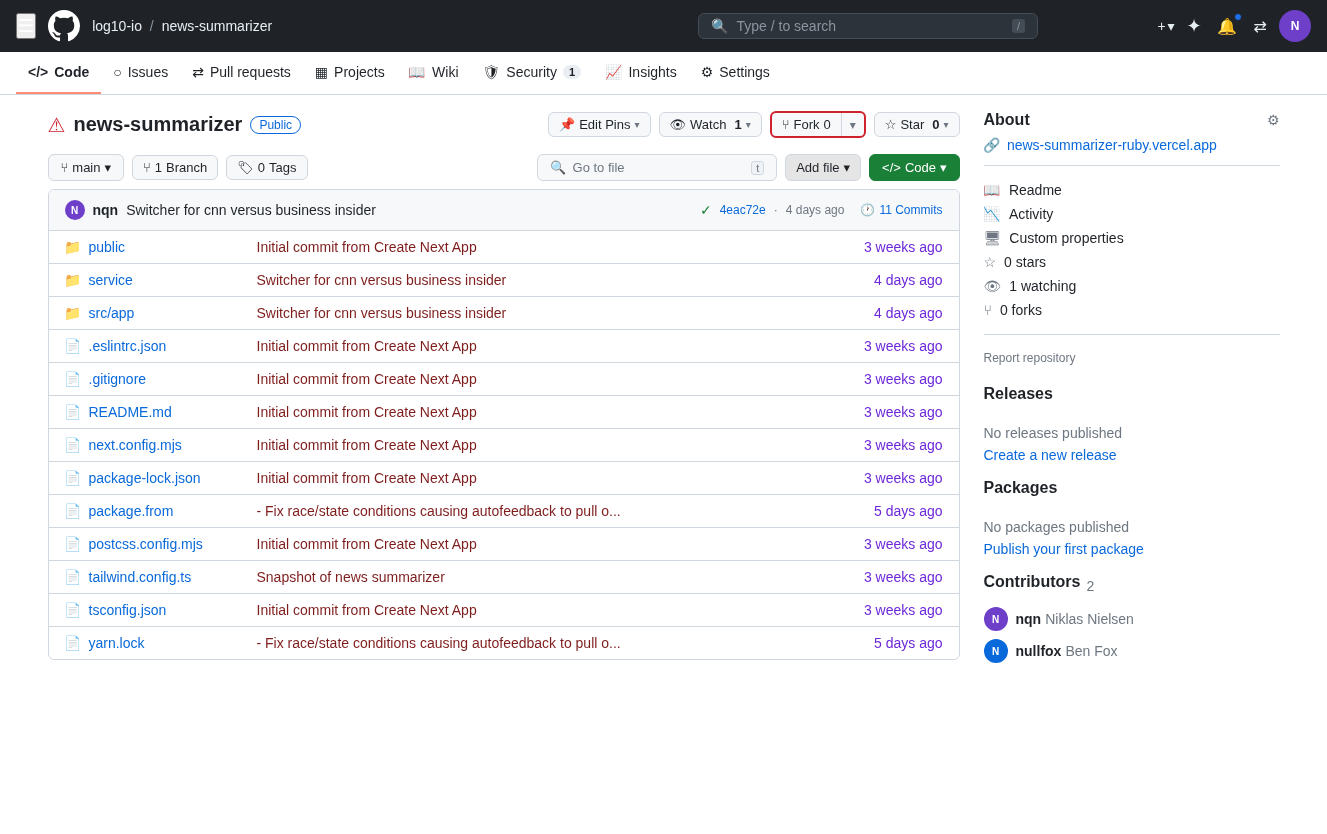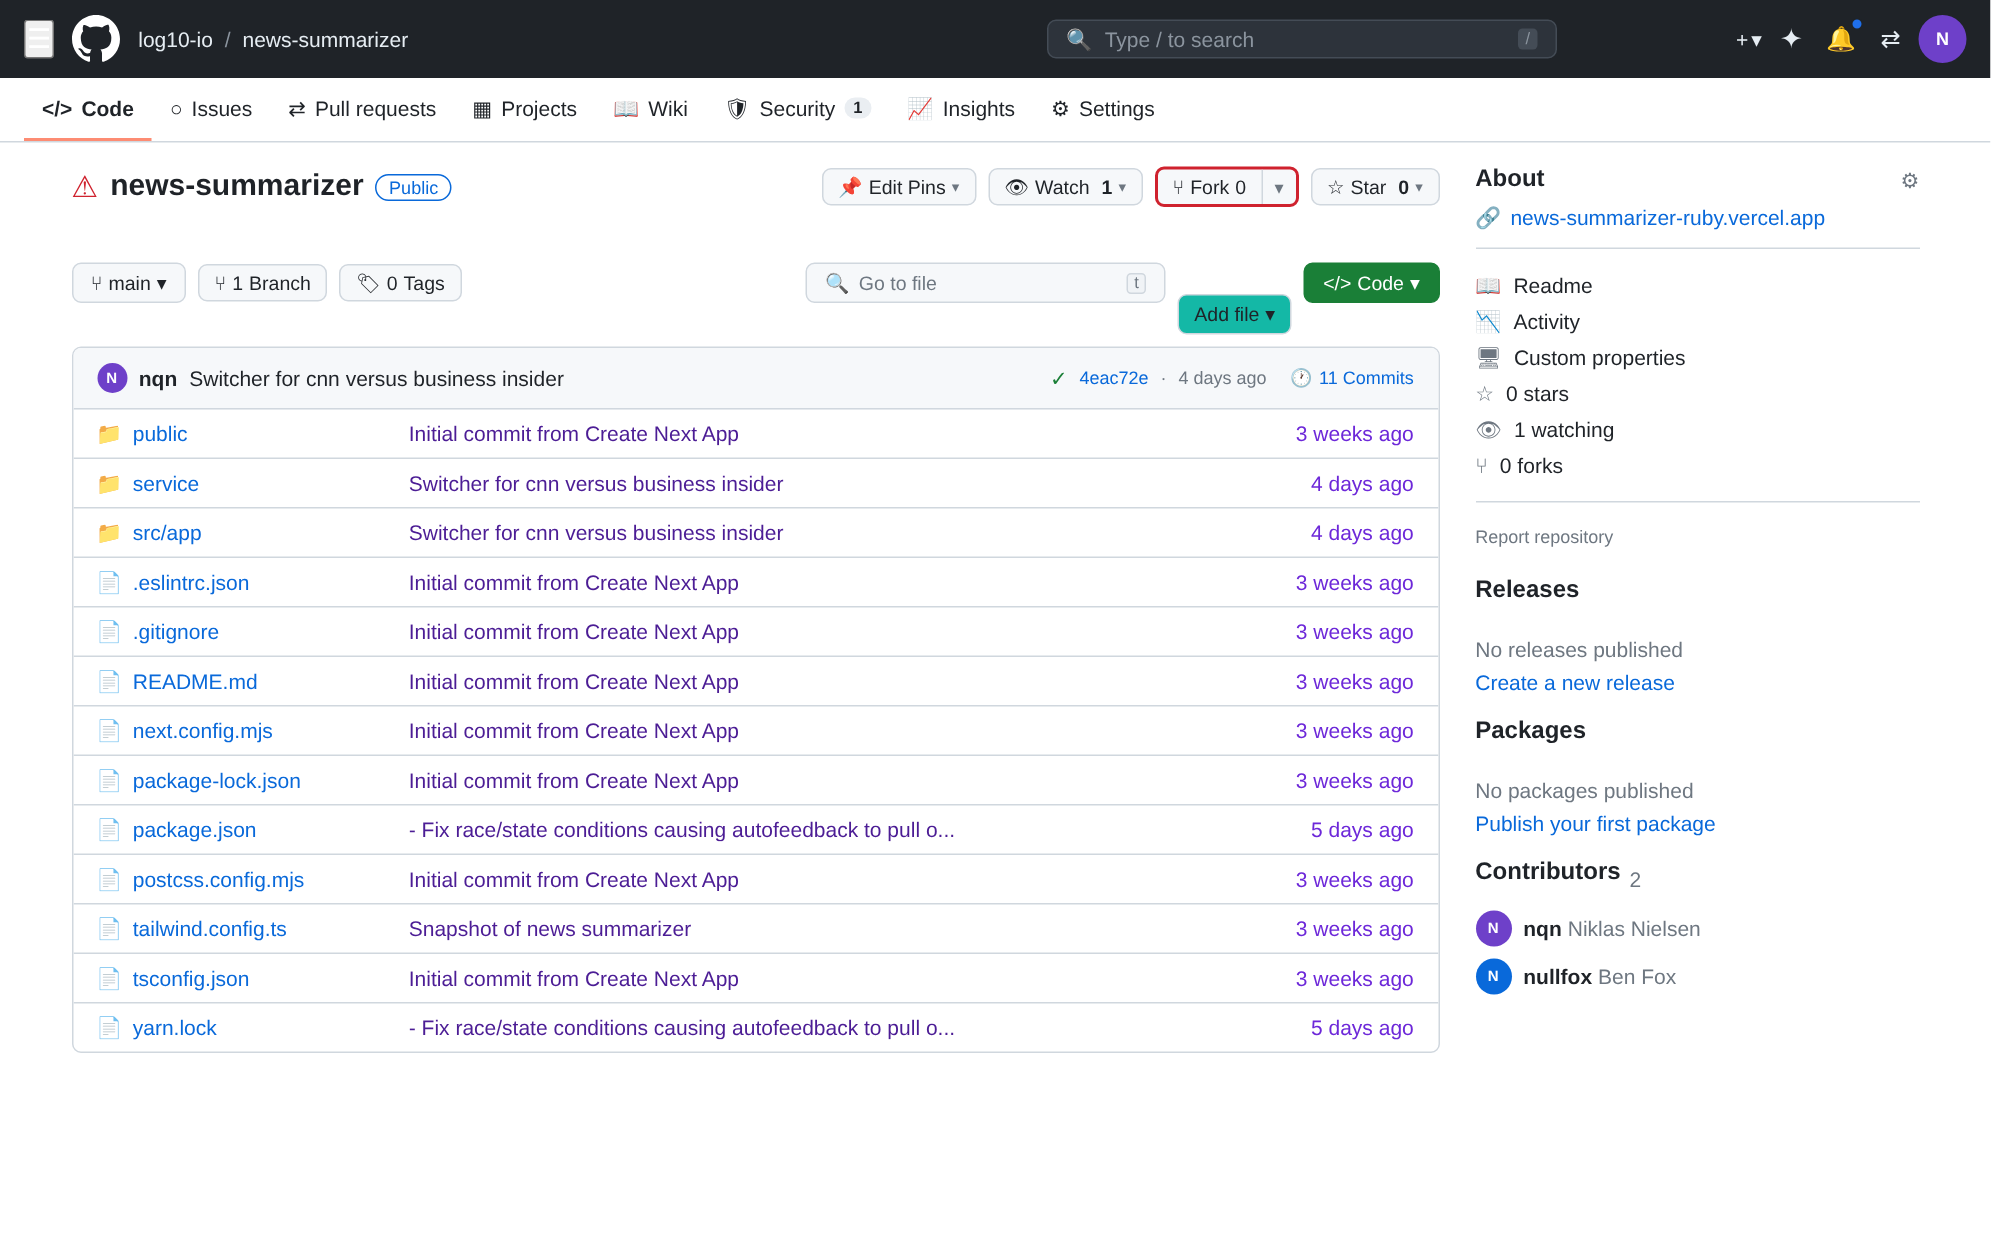--- a/index.html
+++ b/index.html
@@ -76,21 +76,21 @@
       padding: 5px 12px; font-size: 13px; cursor: pointer; background: #f6f8fa; color: #1f2328;
     }
     .go-to-file-btn {
       flex: 1; display: flex; align-items: center; border: 1px solid #d0d7de; border-radius: 6px;
       padding: 5px 12px; font-size: 13px; cursor: pointer; background: #f6f8fa; color: #6e7781; gap: 6px;
     }
     .go-to-file-btn .spacer { flex: 1; }
     .go-to-file-kbd { background: #f0f3f6; border: 1px solid #d0d7de; border-radius: 3px; padding: 0 4px; font-size: 11px; color: #6e7781; }
     .add-file-btn {
       display: flex; align-items: center; gap: 4px; border: 1px solid #d0d7de; border-radius: 6px;
-      padding: 5px 10px; font-size: 13px; cursor: pointer; background: #14b8a6; color: #1f2328; margin-top: 42px;
+      padding: 5px 10px; font-size: 13px; cursor: pointer; background: #e5e5e5; color: #1f2328;
     }
     .code-btn {
       display: flex; align-items: center; gap: 4px; background: #1a7f37; color: #fff; border: 1px solid #1a7f37;
       border-radius: 6px; padding: 5px 12px; font-size: 13px; cursor: pointer;
     }
 
     
     .file-table { border: 1px solid #d0d7de; border-radius: 6px; overflow: hidden; }
     .file-table-header {
       display: flex; align-items: center; gap: 8px; padding: 10px 16px; background: #f6f8fa;
@@ -105,21 +105,21 @@
     .commits-link { display: flex; align-items: center; gap: 4px; color: #0969da; font-size: 12px; cursor: pointer; margin-left: 8px; }
 
     .file-row {
       display: flex; align-items: center; padding: 8px 16px; border-bottom: 1px solid #d0d7de;
       gap: 8px;
     }
     .file-row:last-child { border-bottom: none; }
     .file-icon { color: #8b949e; font-size: 14px; width: 16px; text-align: center; flex-shrink: 0; }
     .file-icon.folder { color: #54aeff; }
     .file-name { color: #0969da; font-size: 14px; min-width: 160px; cursor: pointer; }
-    .file-commit { color: #4c1d95; font-size: 14px; flex: 1; overflow: hidden; text-overflow: ellipsis; white-space: nowrap; margin-left: 16px; }
+    .file-commit { color: #7f1d1d; font-size: 14px; flex: 1; overflow: hidden; text-overflow: ellipsis; white-space: nowrap; }
     .file-time { color: #6d28d9; font-size: 14px; white-space: nowrap; }
 
     
     .about-section { margin-bottom: 16px; }
     .about-header { display: flex; align-items: center; justify-content: space-between; margin-bottom: 8px; }
     .about-title { font-size: 16px; font-weight: 600; }
     .gear-btn { background: none; border: none; cursor: pointer; color: #6e7781; font-size: 14px; }
     .site-link { display: flex; align-items: center; gap: 6px; color: #0969da; font-size: 14px; text-decoration: none; margin-bottom: 12px; }
     .about-divider { border: none; border-top: 1px solid #d0d7de; margin: 12px 0; }
 
@@ -347,21 +347,21 @@
             <span class="file-time">3 weeks ago</span>
           </div>
           <div class="file-row">
             <span class="file-icon">📄</span>
             <span class="file-name">package-lock.json</span>
             <span class="file-commit">Initial commit from Create Next App</span>
             <span class="file-time">3 weeks ago</span>
           </div>
           <div class="file-row">
             <span class="file-icon">📄</span>
-            <span class="file-name">package.json</span>
+            <span class="file-name">package.from</span>
             <span class="file-commit">- Fix race/state conditions causing autofeedback to pull o...</span>
             <span class="file-time">5 days ago</span>
           </div>
           <div class="file-row">
             <span class="file-icon">📄</span>
             <span class="file-name">postcss.config.mjs</span>
             <span class="file-commit">Initial commit from Create Next App</span>
             <span class="file-time">3 weeks ago</span>
           </div>
           <div class="file-row">

